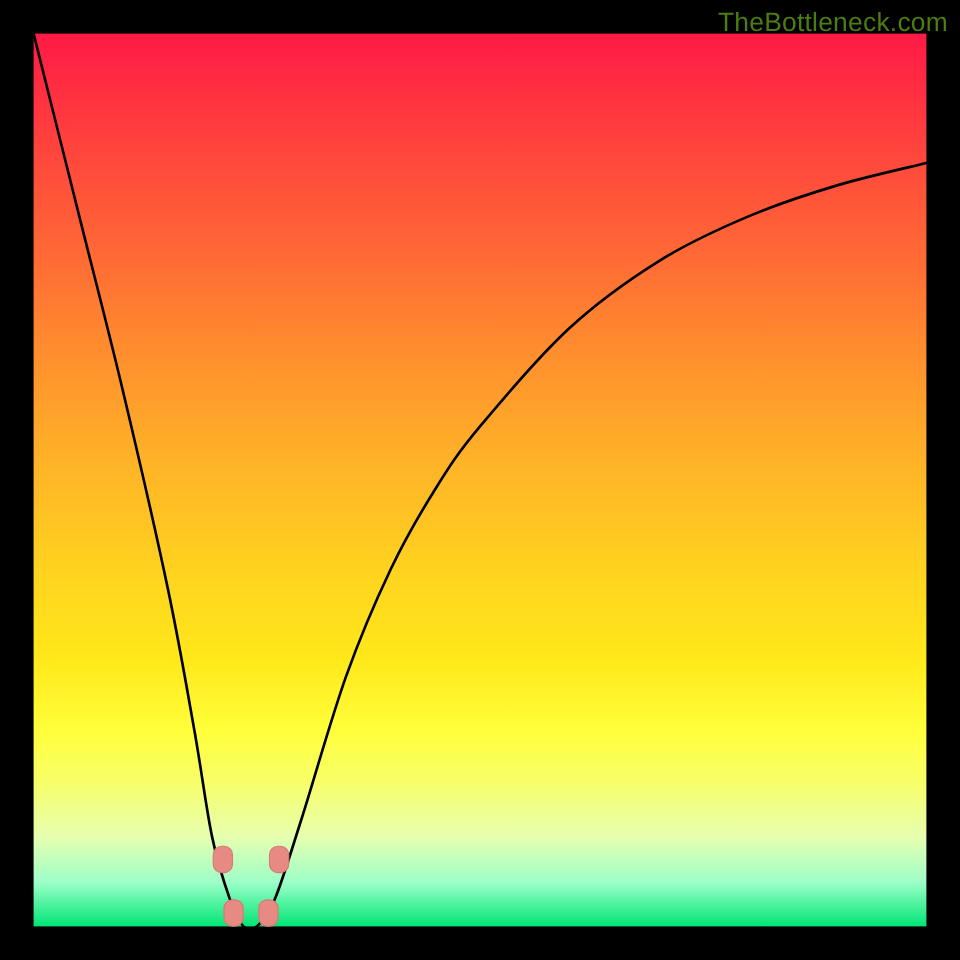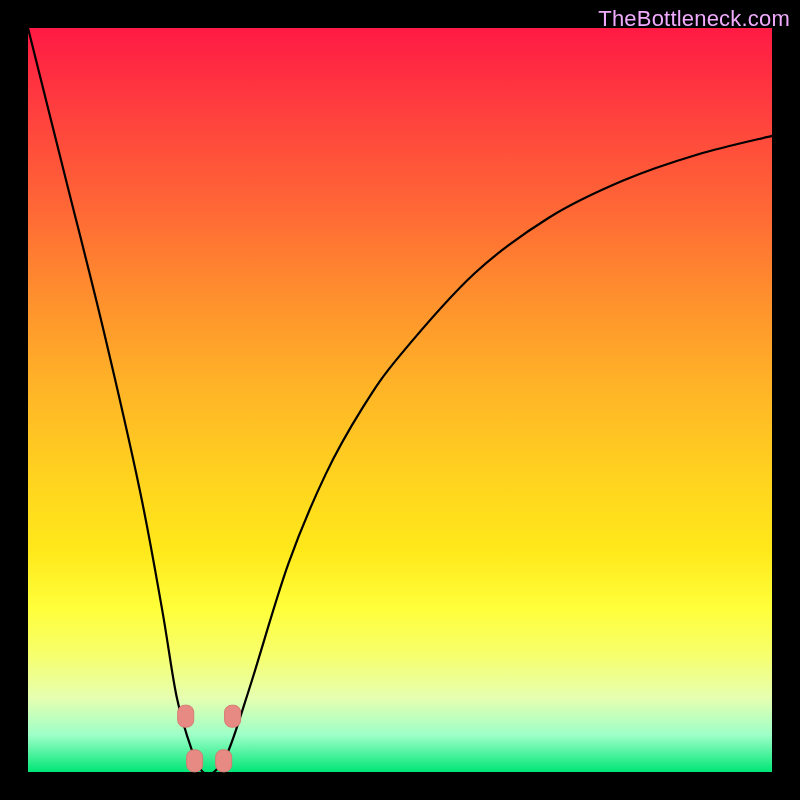--- a/index.html
+++ b/index.html
@@ -28,21 +28,21 @@
       #ffff3a 78%,
       #f7ff6a 84%,
       #e6ffb0 90%,
       #9effc8 95%,
       #00e676 100%);
   }
   .watermark {
     position: absolute;
     top: 6px;
     right: 10px;
-    color: #f0abfc;
+    color: #4d7c0f;
     font-size: 22px;
     font-weight: 500;
     letter-spacing: 0.2px;
     user-select: none;
   }
   svg.curve {
     position: absolute;
     left: 0;
     top: 0;
     width: 744px;

